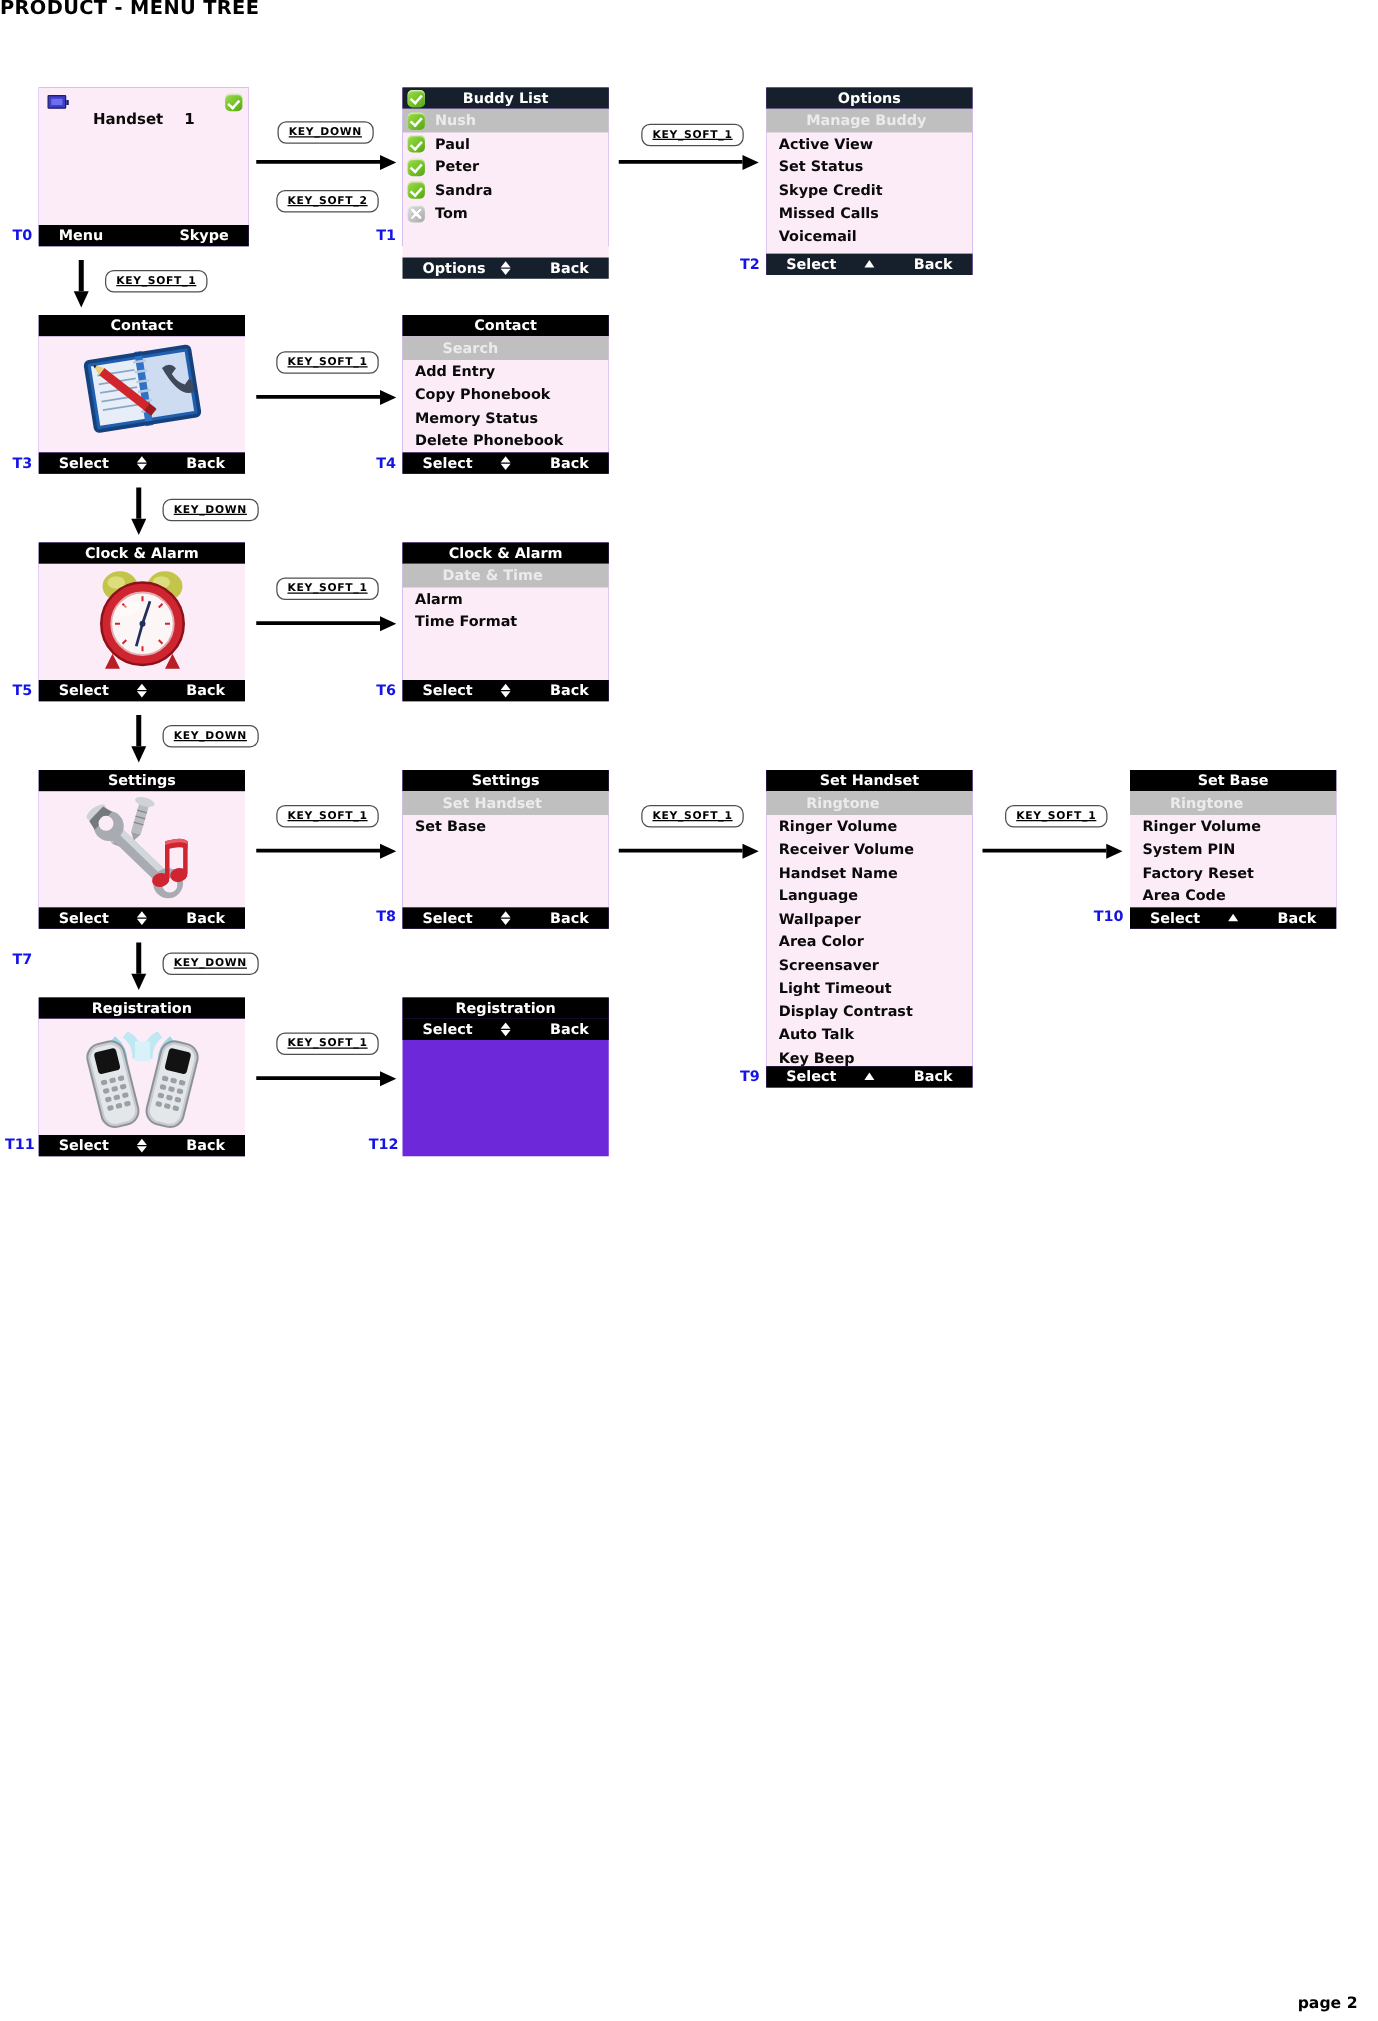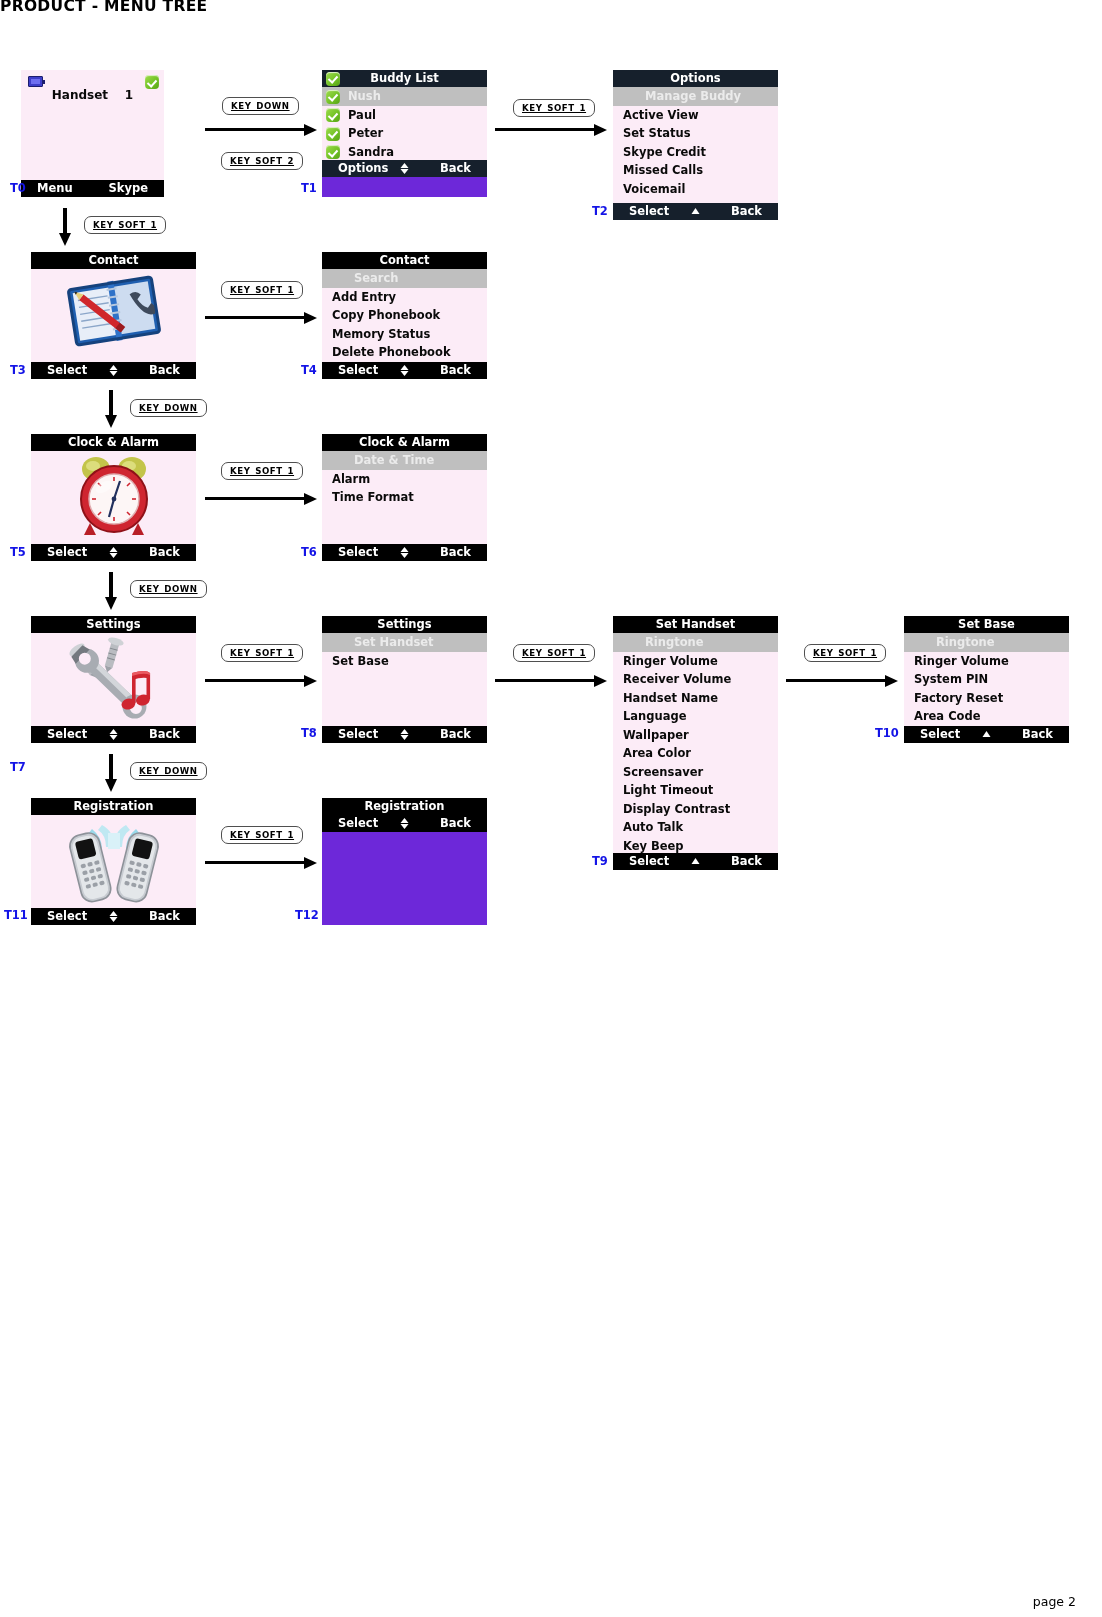--- a/index.html
+++ b/index.html
@@ -21,23 +21,23 @@
     position: absolute;
     left: 0px; top: -3px;
     font-size: 15.5px;
     font-weight: bold;
     letter-spacing: 0.3px;
     color: #000000;
     white-space: nowrap;
   }
   #page-number {
     position: absolute;
-    right: 26px; bottom: 8px;
+    right: 16px; bottom: 8px;
     font-size: 12.5px;
-    font-weight: normal;
+    font-weight: bold;
     color: #000000;
   }
   
   .screen {
     position: absolute;
     background: #6d28d9;
     border: 0;
   }
   .screen .hdr {
     height: 17px;
@@ -232,21 +232,21 @@
   .art { position: absolute; left: 0; right: 0; top: 0; bottom: 0; }
   .art svg { display: block; margin: 0 auto; }
 </style>
 </head>
 <body>
 
 <div id="page">
 
   <div id="doc-title">PRODUCT - MENU TREE</div>
 
-  <div class="screen" style="left:21px; top:70px; width:143px; height:127px;">
+  <div class="screen" style="left:31px; top:70px; width:168px; height:127px;">
     <div class="body" style="height:110px; position:relative;">
       <div class="battery"></div>
       <div class="chk" style="left:auto; right:5px; top:5px;"></div>
       <div class="idle-text">Handset    1</div>
     </div>
     <div class="ftr">
       <span class="left">Menu</span>
       <span class="right">Skype</span>
     </div>
   </div>
@@ -257,21 +257,21 @@
     <div class="shaft" style="width:99px;"></div>
       <div class="head"></div>
   </div>
   <div class="keychip" style="left:221px; top:152px;">KEY_SOFT_2</div>
 
   <div class="screen navy" style="left:322px; top:70px; width:165px; height:127px;">
     <div class="hdr">
       <span>Buddy List</span>
       <span class="chk hdr-chk"></span>
     </div>
-    <div class="body" style="height:73px;">
+    <div class="body" style="height:119px;">
       <div class="menu-list">
         <div class="menu-item with-icon selected">
           <span class="chk"></span>
           <span>Nush</span>
         </div>
         <div class="menu-item with-icon">
           <span class="chk"></span>
           <span>Paul</span>
         </div>
         <div class="menu-item with-icon">

